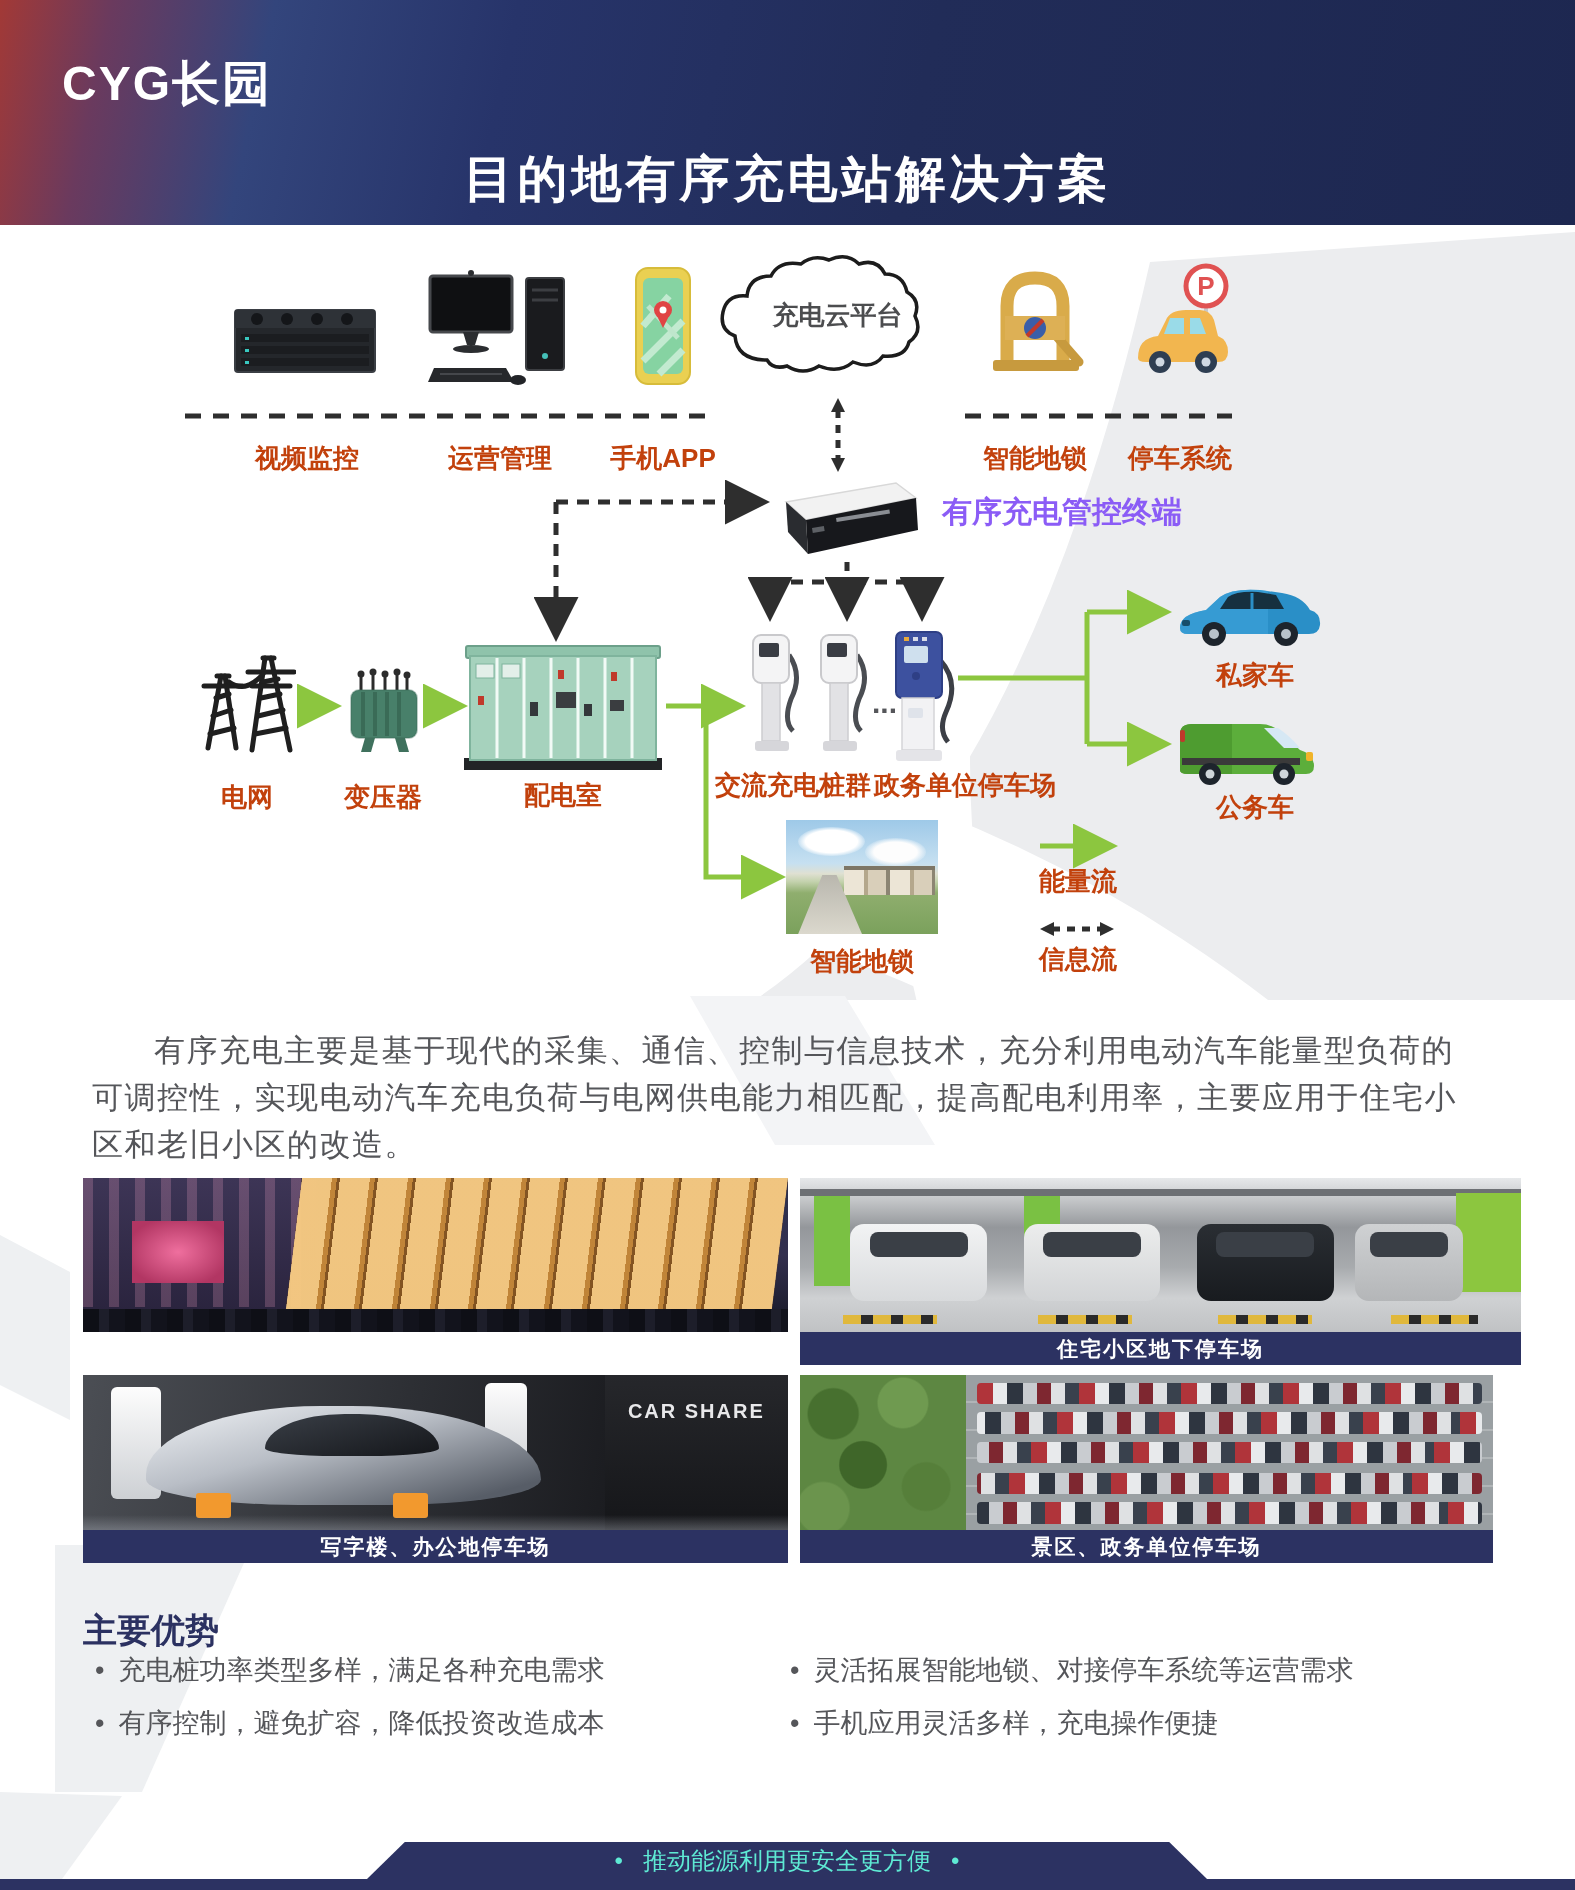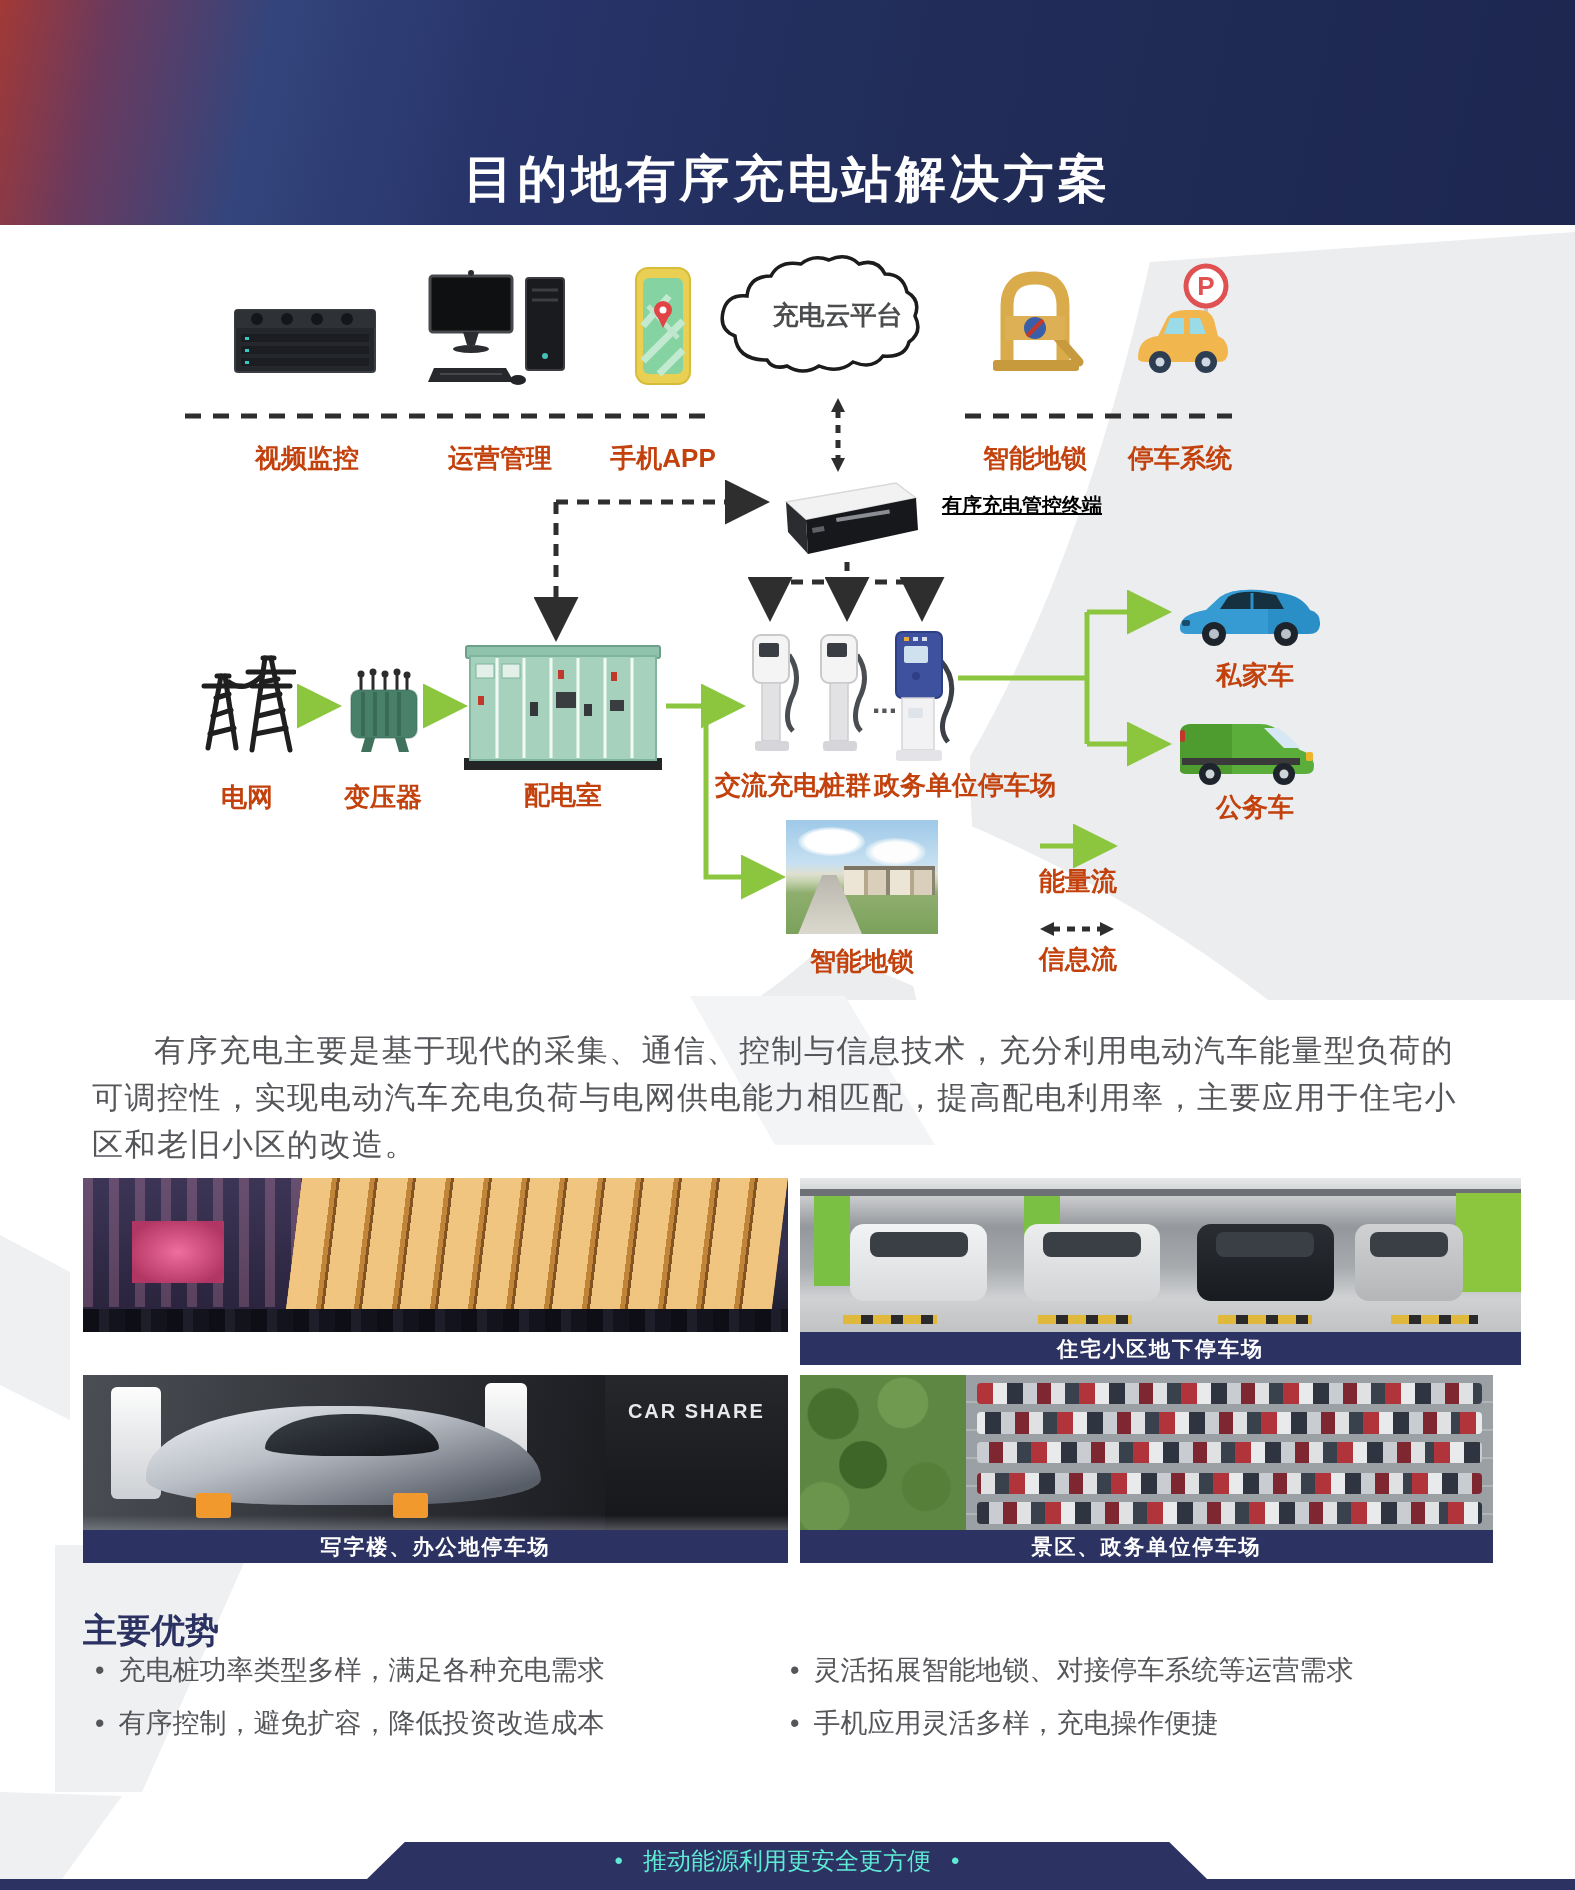--- a/index.html
+++ b/index.html
@@ -11,21 +11,21 @@
   .logo{position:absolute;left:62px;top:52px;color:#fff;font-size:48px;font-weight:800;letter-spacing:2px;}
   .title{position:absolute;left:0;top:146px;width:100%;text-align:center;color:#fff;
     font-size:50px;font-weight:800;letter-spacing:4px;}
 
   
   .bgsvg{position:absolute;left:0;top:0;z-index:0;}
 
   
   .dlabel{position:absolute;transform:translateX(-50%);font-weight:bold;font-size:26px;color:#c2410c;
     white-space:nowrap;z-index:6;}
-  .dlabel-left{position:absolute;font-weight:bold;font-size:20px;color:#000000;white-space:nowrap;z-index:6;text-decoration:underline;}
+  .dlabel-left{position:absolute;font-weight:bold;font-size:30px;color:#8b5cf6;white-space:nowrap;z-index:6;}
   .icon-box{position:absolute;z-index:5;}
   .cloud-text{position:absolute;left:0;top:48px;width:100%;text-align:center;
     font-size:26px;font-weight:bold;color:#4c4d4f;}
   .dots{position:absolute;font-size:30px;font-weight:bold;color:#55565a;z-index:6;}
   .connectors{position:absolute;left:0;top:0;z-index:4;pointer-events:none;}
 
   
   .photo-load{position:absolute;left:786px;top:820px;width:152px;height:114px;overflow:hidden;z-index:5;
     background:linear-gradient(180deg,#9ec9e8 0%,#c6e0f1 38%,#dfe0d2 47%,#c4d2ae 54%,#8fae6e 64%,#7ba15c 100%);}
   .pl-cloud1{position:absolute;left:8%;top:6%;width:44%;height:26%;border-radius:50%;
@@ -125,20 +125,21 @@
     <path d="M1150 262 L1575 232 L1575 1000 L755 1000 Q1025 815 1150 262 Z" fill="#ecedef"></path>
     <circle cx="430" cy="2090" r="1290" fill="none" stroke="#ffffff" stroke-width="170"></circle>
     <circle cx="1990" cy="760" r="1060" fill="none" stroke="#ffffff" stroke-width="80"></circle>
     <polygon points="690,996 845,996 935,1145 775,1145" fill="#f3f4f6"></polygon>
     <polygon points="0,1235 70,1272 70,1420 0,1385" fill="#eef0f2"></polygon>
     <polygon points="55,1545 252,1545 142,1792 55,1792" fill="#eef0f2"></polygon>
     <polygon points="0,1792 122,1796 62,1879 0,1879" fill="#eef0f2"></polygon>
   </svg>
 
   <div class="header">
+    <div class="logo">CYG长园</div>
     <div class="title">目的地有序充电站解决方案</div>
   </div>
 
   <div class="icon-box" style="left:225px;top:300px;">
     <svg width="160" height="80" viewBox="0 0 160 80">
       <rect x="10" y="10" width="140" height="62" rx="3" fill="#24272b" stroke="#3a3e44" stroke-width="2"></rect>
       <rect x="10" y="10" width="140" height="18" fill="#2e3237"></rect>
       <circle cx="32" cy="19" r="6" fill="#141619"></circle>
         <circle cx="62" cy="19" r="6" fill="#141619"></circle>
       <circle cx="92" cy="19" r="6" fill="#141619"></circle>

